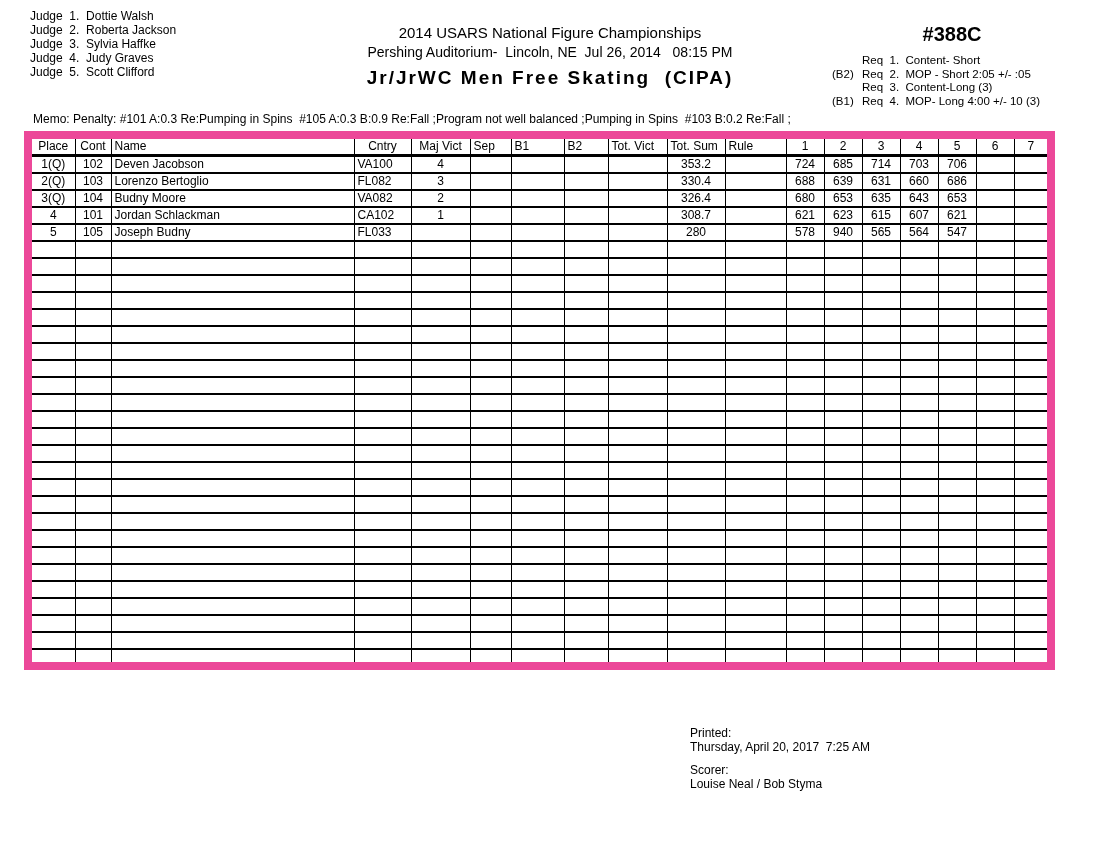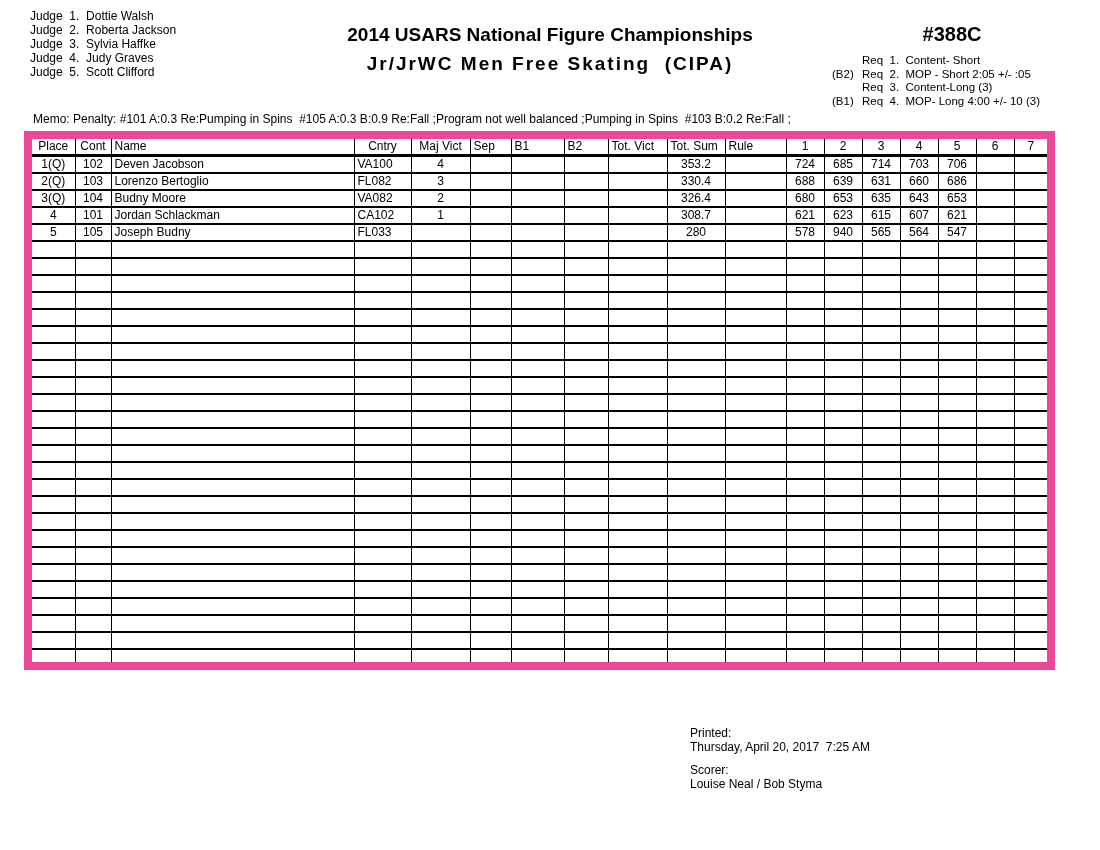--- a/index.html
+++ b/index.html
@@ -11,21 +11,21 @@
     color:#000;
     overflow:hidden;
   }
 
   
   .judges { position:absolute; left:30px; top:9px; font-size:12px; line-height:14px; }
   .judge-row { white-space:pre; }
 
   
   .center-head { position:absolute; left:0; right:0; top:24px; text-align:center; }
-  .title   { font-size:19px; font-weight:bold; white-space:pre; }
+  .title   { font-size:15px; font-weight:normal; white-space:pre; }
   .venue   { font-size:14px; margin-top:3px; white-space:pre; }
   .event   { font-size:19px; font-weight:bold; letter-spacing:2px; margin-top:7px; white-space:pre; }
   .report  { font-size:15px; margin-top:5px; white-space:pre; }
 
   
   .req-block { position:absolute; right:28px; top:23px; width:240px; }
   .req-number { font-size:20px; font-weight:bold; text-align:center; margin-bottom:8px; }
   .req-row { display:grid; grid-template-columns:30px 1fr; font-size:11.5px; line-height:13.5px; }
   .req-prefix { text-align:right; padding-right:20px; white-space:pre; }
   .req-text { white-space:pre; }
@@ -60,20 +60,21 @@
 <div class="judges">
   <div class="judge-row">Judge  1.  Dottie Walsh</div>
   <div class="judge-row">Judge  2.  Roberta Jackson</div>
   <div class="judge-row">Judge  3.  Sylvia Haffke</div>
   <div class="judge-row">Judge  4.  Judy Graves</div>
   <div class="judge-row">Judge  5.  Scott Clifford</div>
 </div>
 
 <div class="center-head">
   <div class="title">2014 USARS National Figure Championships</div>
+  <div class="venue">Pershing Auditorium-  Lincoln, NE  Jul 26, 2014   08:15 PM</div>
   <div class="event">Jr/JrWC Men Free Skating  (CIPA)</div>
 </div>
 
 <div class="req-block">
   <div class="req-number">#388C</div>
   <div class="req-row">
     <span class="req-prefix"></span>
     <span class="req-text">Req  1.  Content- Short</span>
   </div>
   <div class="req-row">

